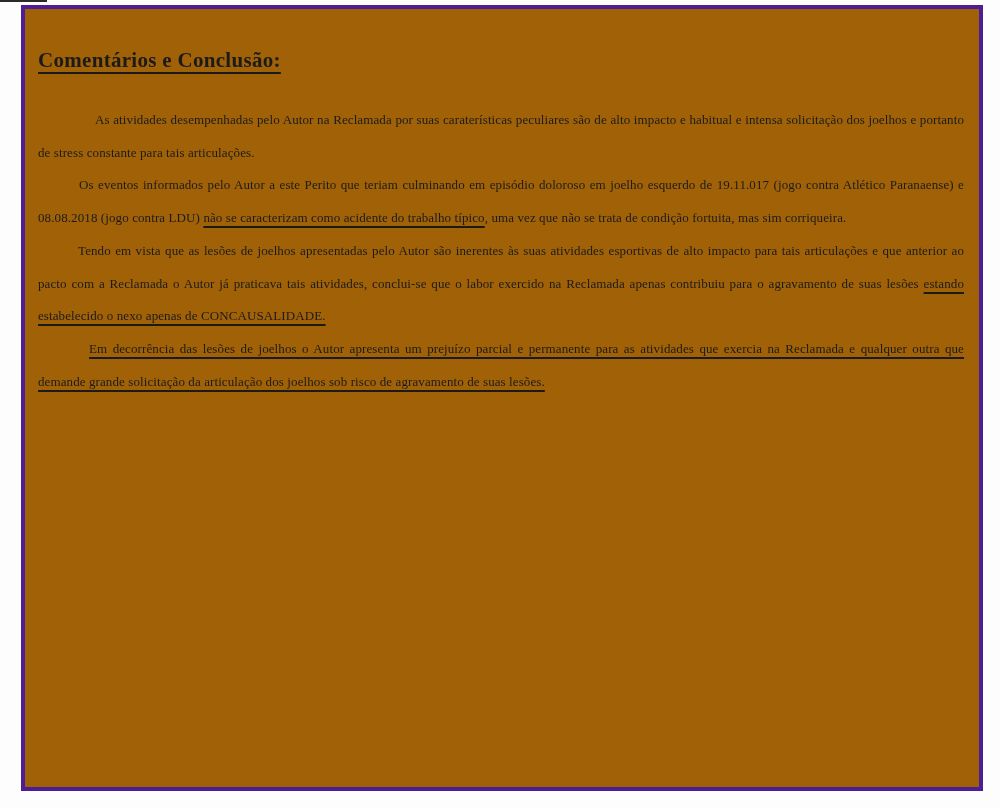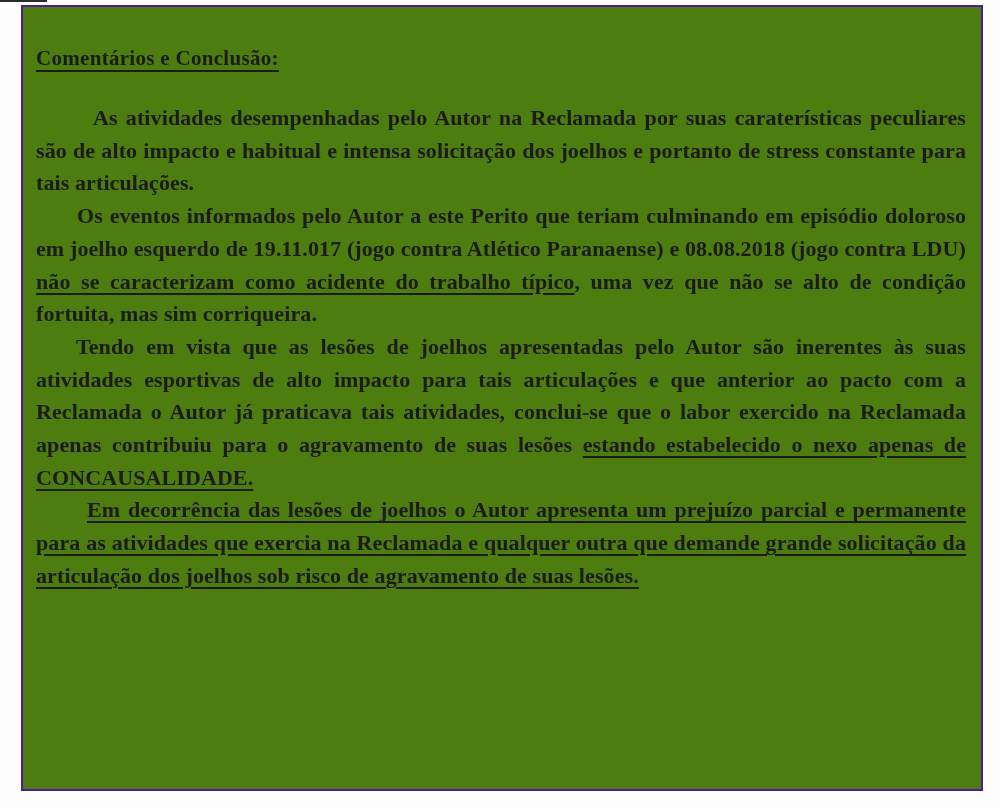--- a/index.html
+++ b/index.html
@@ -28,41 +28,41 @@
     height: 2px;
     background: #2a2a2a;
   }
 
   .doc-frame {
     position: absolute;
     left: 21px;
     top: 5px;
     width: 962px;
     height: 786px;
-    border: 2px solid #4c1d95;
-    background: #4d7c0f;
+    border: 4px solid #4c1d95;
+    background: #a16207;
     padding: 38px 15px 10px 13px;
     overflow: hidden;
   }
 
   .doc-title {
     font-size: 21px;
     font-weight: bold;
     color: #1b1b1b;
     text-decoration: underline;
     text-decoration-thickness: 2px;
     text-underline-offset: 5px;
     letter-spacing: 0.3px;
     margin-bottom: 31px;
     line-height: 26px;
   }
 
   p.doc-par {
-    font-size: 22px;
-    font-weight: bold;
+    font-size: 13px;
+    font-weight: normal;
     color: #1b1b1b;
     line-height: 32.7px;
     text-align: justify;
     letter-spacing: 0.1px;
   }
 
   .ind-1 { text-indent: 57px; }
   .ind-2 { text-indent: 48px; }
   .ind-3 { text-indent: 28px; }
   .ind-4 { text-indent: 41px; }
@@ -88,21 +88,21 @@
 
     <div class="doc-title">Comentários e Conclusão:</div>
 
     <p class="doc-par ind-1">
       <span>As atividades desempenhadas pelo Autor na Reclamada por suas caraterísticas peculiares são de alto impacto e habitual e intensa solicitação dos joelhos e portanto de stress constante para tais articulações.</span>
     </p>
 
 
 
     <p class="doc-par ind-4">
-      <span>Os eventos informados pelo Autor a este Perito que teriam culminando em episódio doloroso em joelho esquerdo de 19.11.017 (jogo contra Atlético Paranaense) e 08.08.2018 (jogo contra LDU) </span><span class="seg-u">não se caracterizam como acidente do trabalho típico</span><span>, uma vez que não se alto de condição fortuita, mas sim corriqueira.</span>
+      <span>Os eventos informados pelo Autor a este Perito que teriam culminando em episódio doloroso em joelho esquerdo de 19.11.017 (jogo contra Atlético Paranaense) e 08.08.2018 (jogo contra LDU) </span><span class="seg-u">não se caracterizam como acidente do trabalho típico</span><span>, uma vez que não se trata de condição fortuita, mas sim corriqueira.</span>
     </p>
 
     <p class="doc-par ind-5">
       <span>Tendo em vista que as lesões de joelhos apresentadas pelo Autor são inerentes às suas atividades esportivas de alto impacto para tais articulações e que anterior ao pacto com a Reclamada o Autor já praticava tais atividades, conclui-se que o labor exercido na Reclamada apenas contribuiu para o agravamento de suas lesões </span><span class="seg-u">estando estabelecido o nexo apenas de CONCAUSALIDADE.</span>
     </p>
 
     <p class="doc-par ind-6 gap-above">
       <span class="seg-u">Em decorrência das lesões de joelhos o Autor apresenta um prejuízo parcial e permanente para as atividades que exercia na Reclamada e qualquer outra que demande grande solicitação da articulação dos joelhos sob risco de agravamento de suas lesões.</span>
     </p>
 

